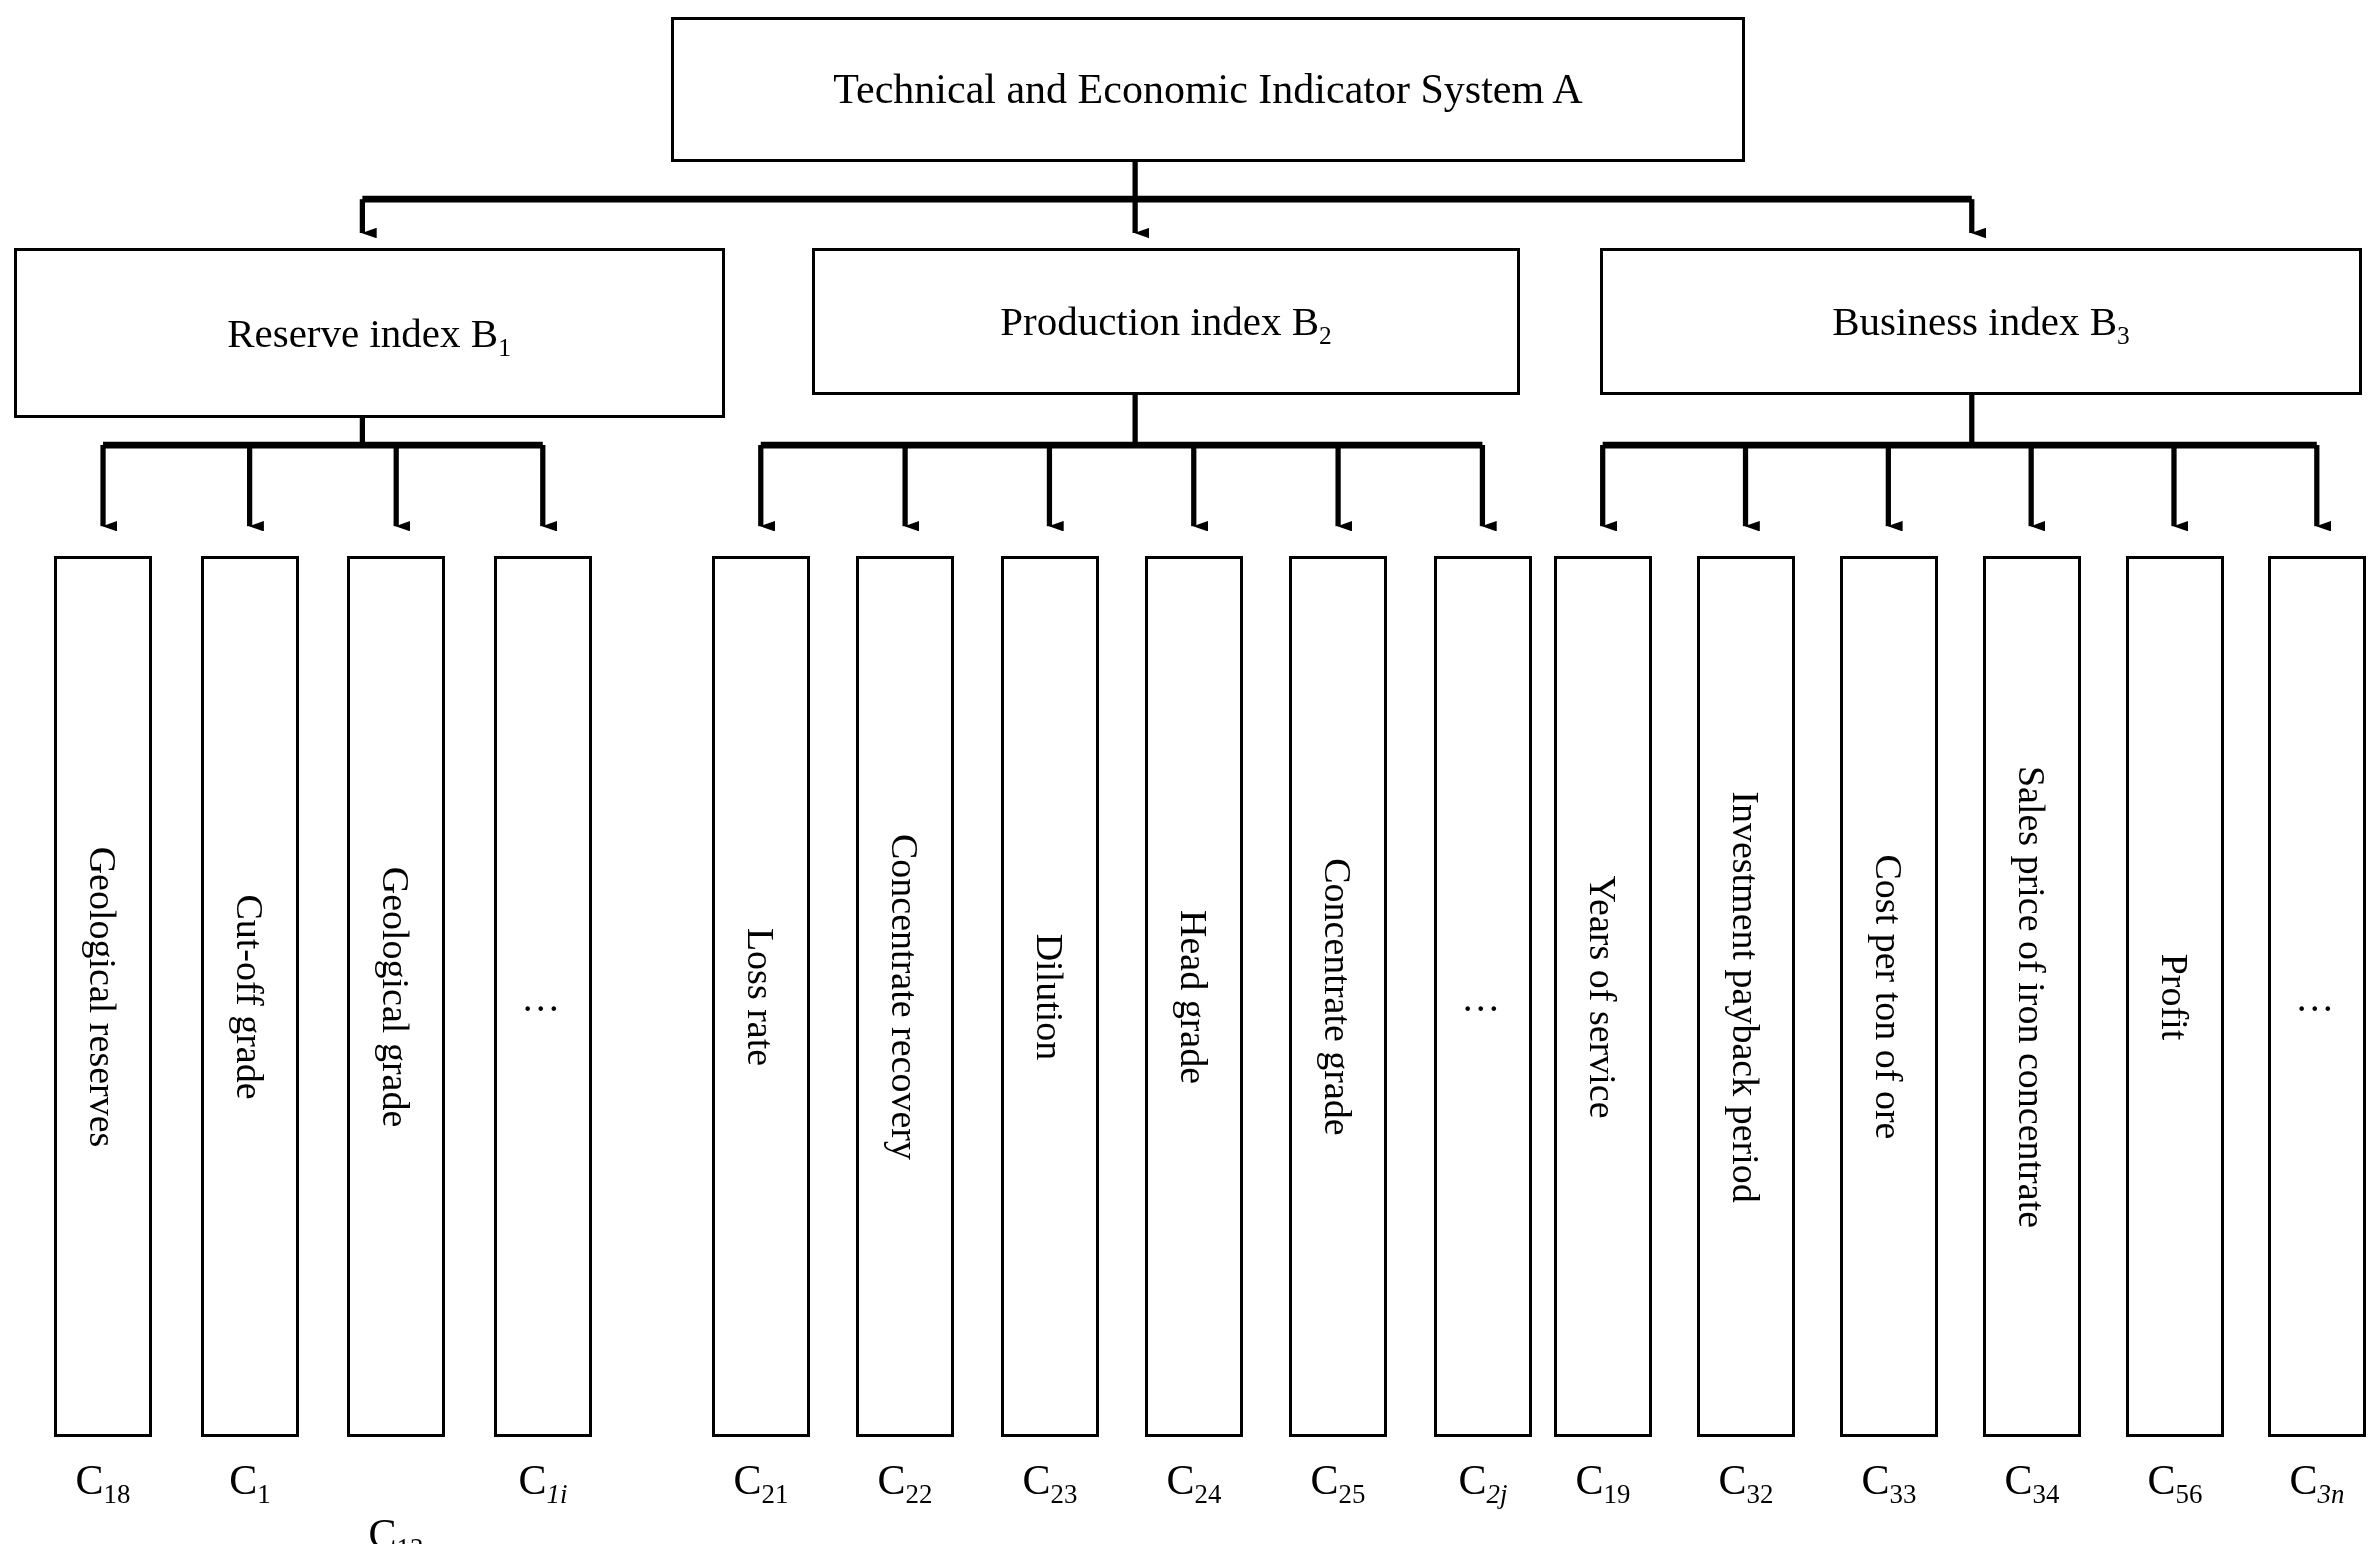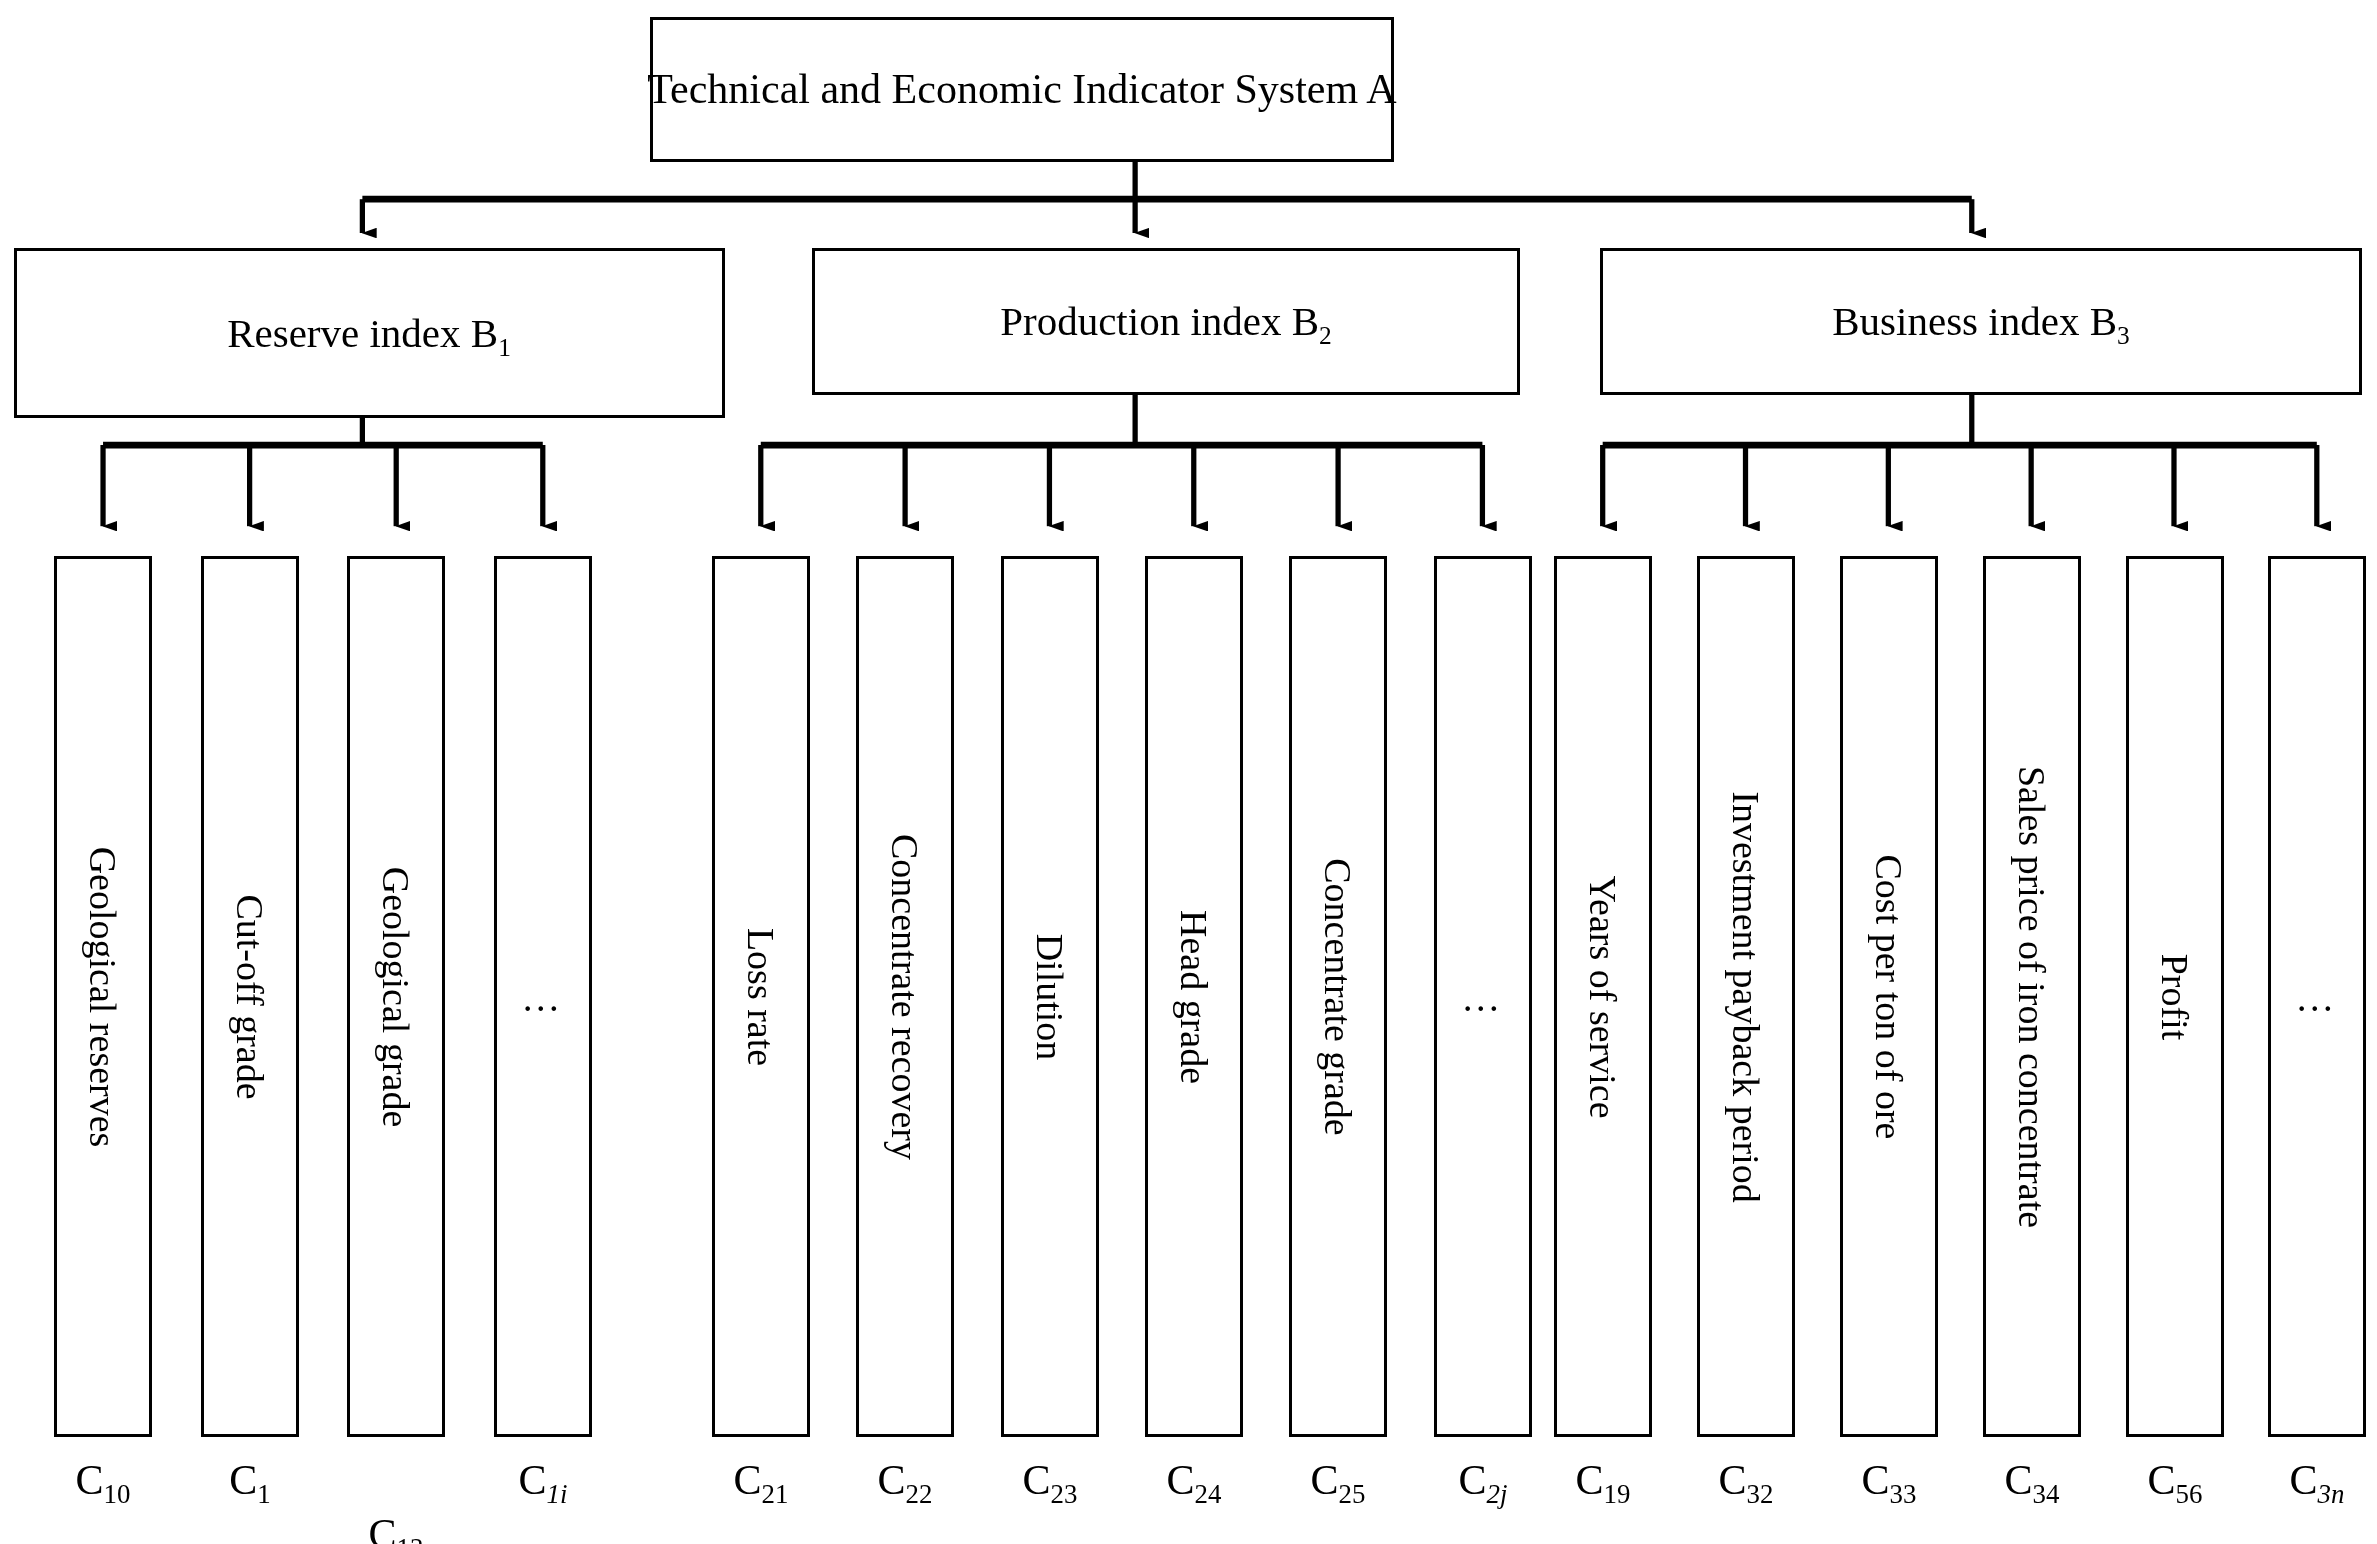--- a/index.html
+++ b/index.html
@@ -126,40 +126,40 @@
     <line x1="2623" y1="525" x2="2623" y2="592" stroke="#000000" stroke-width="7"></line>
     <line x1="2132" y1="592" x2="3082" y2="592" stroke="#000000" stroke-width="9"></line>
     <line x1="2132" y1="592" x2="2132" y2="700" stroke="#000000" stroke-width="7" marker-end="url(#arrow)"></line>
     <line x1="2322" y1="592" x2="2322" y2="700" stroke="#000000" stroke-width="7" marker-end="url(#arrow)"></line>
     <line x1="2512" y1="592" x2="2512" y2="700" stroke="#000000" stroke-width="7" marker-end="url(#arrow)"></line>
     <line x1="2702" y1="592" x2="2702" y2="700" stroke="#000000" stroke-width="7" marker-end="url(#arrow)"></line>
     <line x1="2892" y1="592" x2="2892" y2="700" stroke="#000000" stroke-width="7" marker-end="url(#arrow)"></line>
     <line x1="3082" y1="592" x2="3082" y2="700" stroke="#000000" stroke-width="7" marker-end="url(#arrow)"></line>
   </svg>
 
-  <div class="node-box lvl1" style="left:650px; top:16.5px; width:744px; height:145px;">
+  <div class="node-box lvl1" style="left:671px; top:16.5px; width:1074px; height:145px;">
     <span class="node-label">Technical and Economic Indicator System A</span>
   </div>
 
   <div class="node-box lvl2" style="left:13.5px; top:248px; width:711px; height:170px;">
     <span class="node-label"><span>Reserve index B</span><span class="sub">1</span></span>
   </div>
 
   <div class="node-box lvl2" style="left:776px; top:248px; width:708px; height:147px;margin-left:36px;">
     <span class="node-label"><span>Production index B</span><span class="sub">2</span></span>
   </div>
 
   <div class="node-box lvl2" style="left:1600px; top:248px; width:762px; height:147px;">
     <span class="node-label"><span>Business index B</span><span class="sub">3</span></span>
   </div>
 
   <div class="leaf-box" style="left:54px; top:556px; width:98px; height:881px;">
     <span class="leaf-text">Geological reserves</span>
   </div>
-  <div class="leaf-code" style="left:54px; top:1459px; width:98px;"><span>C</span><span class="sub">10</span></div>
+  <div class="leaf-code" style="left:54px; top:1459px; width:98px;"><span>C</span><span class="sub">18</span></div>
 
   <div class="leaf-box" style="left:201px; top:556px; width:98px; height:881px;">
     <span class="leaf-text">Cut-off grade</span>
   </div>
   <div class="leaf-code" style="left:201px; top:1459px; width:98px;"><span>C</span><span class="sub">1</span></div>
 
   <div class="leaf-box" style="left:347px; top:556px; width:98px; height:881px;">
     <span class="leaf-text">Geological grade</span>
   </div>
   <div class="leaf-code" style="left:347px; top:1513px; width:98px;text-decoration:underline;"><span>C</span><span class="sub">13</span></div>

